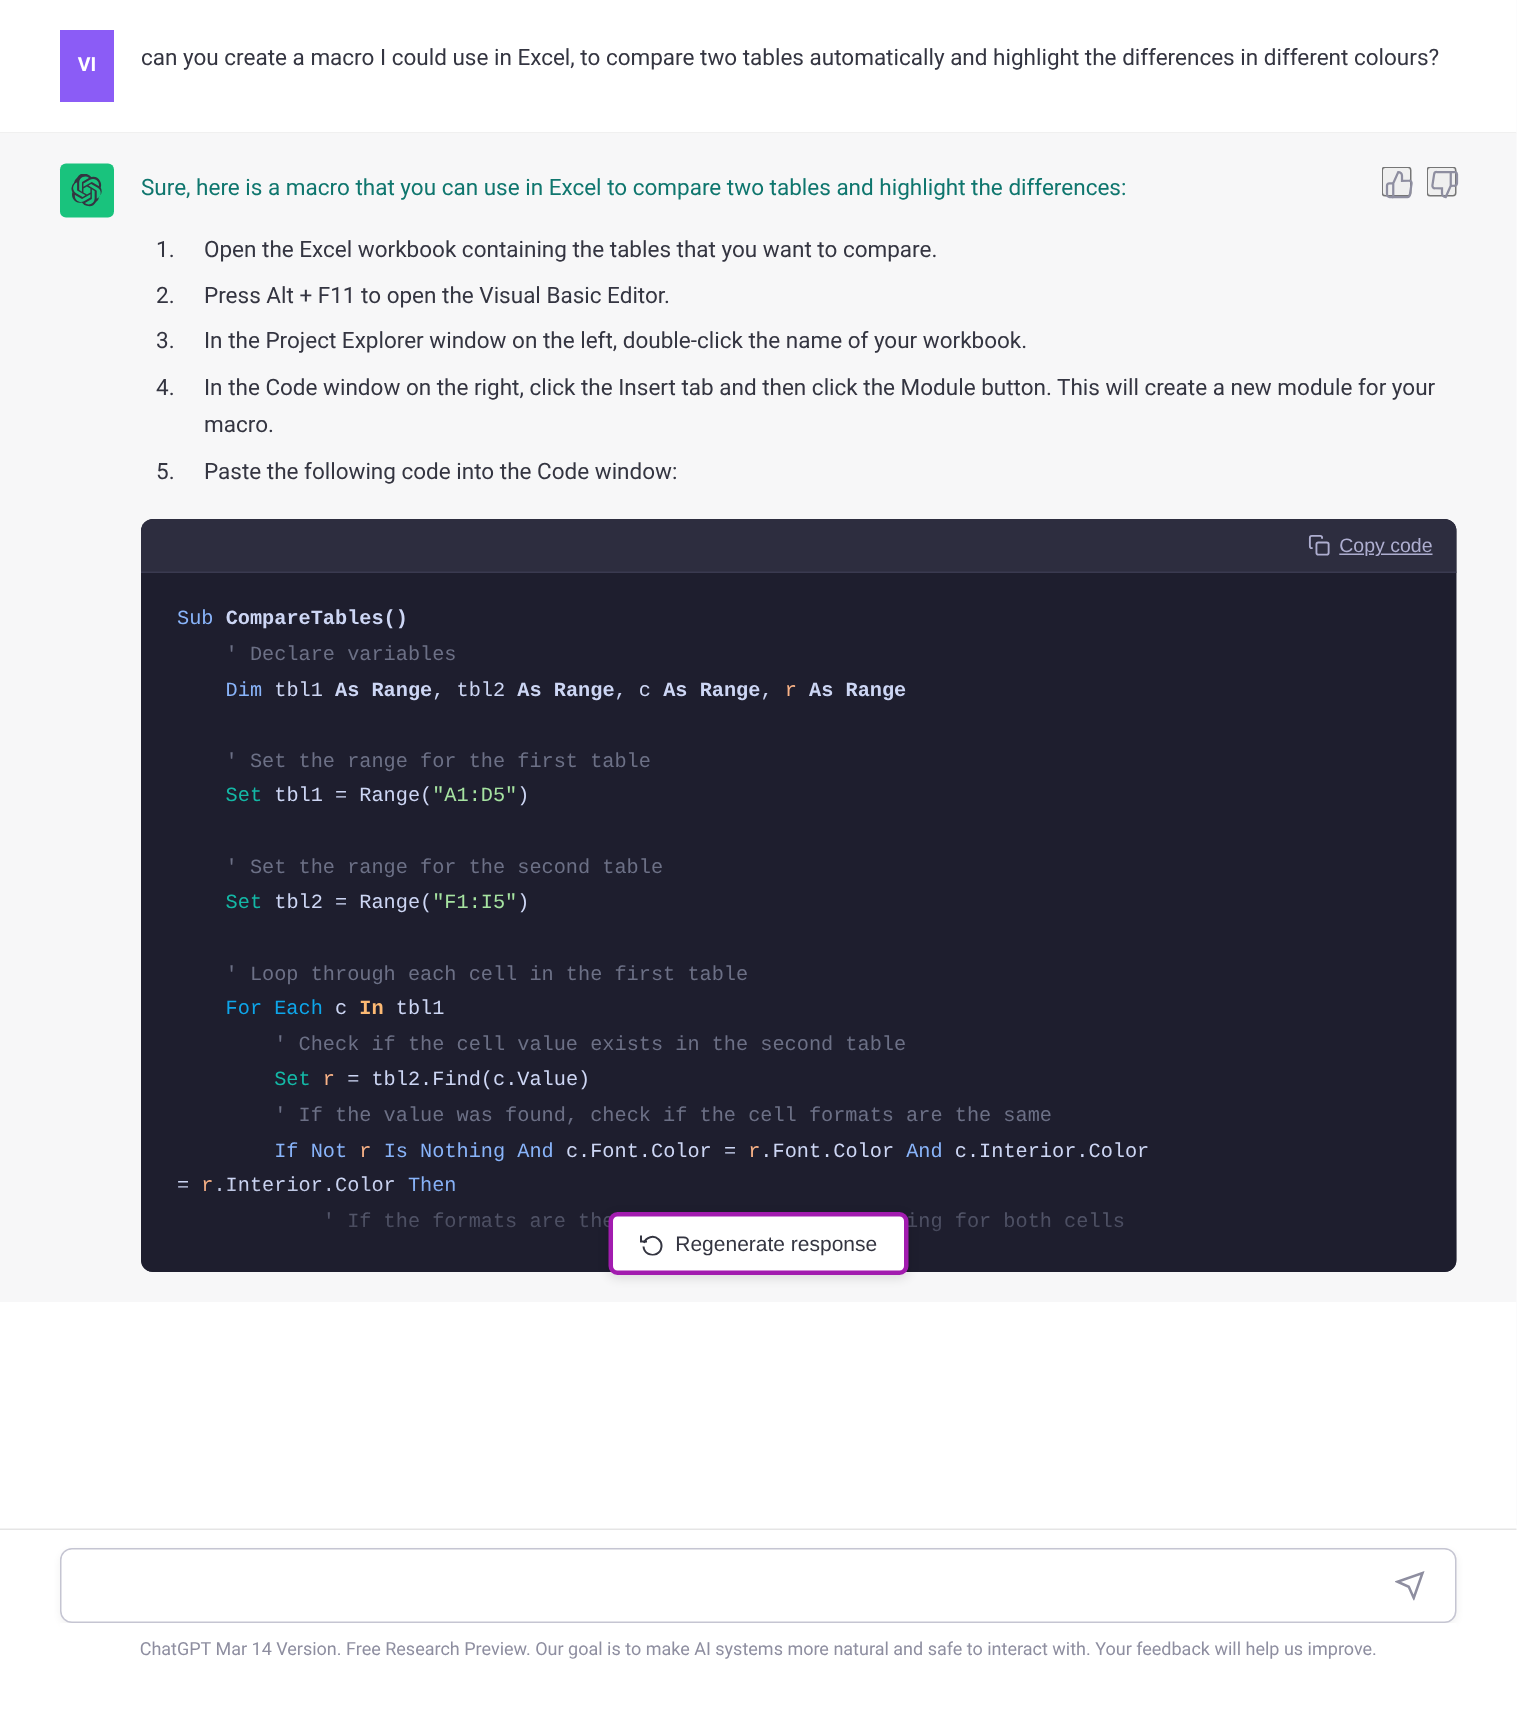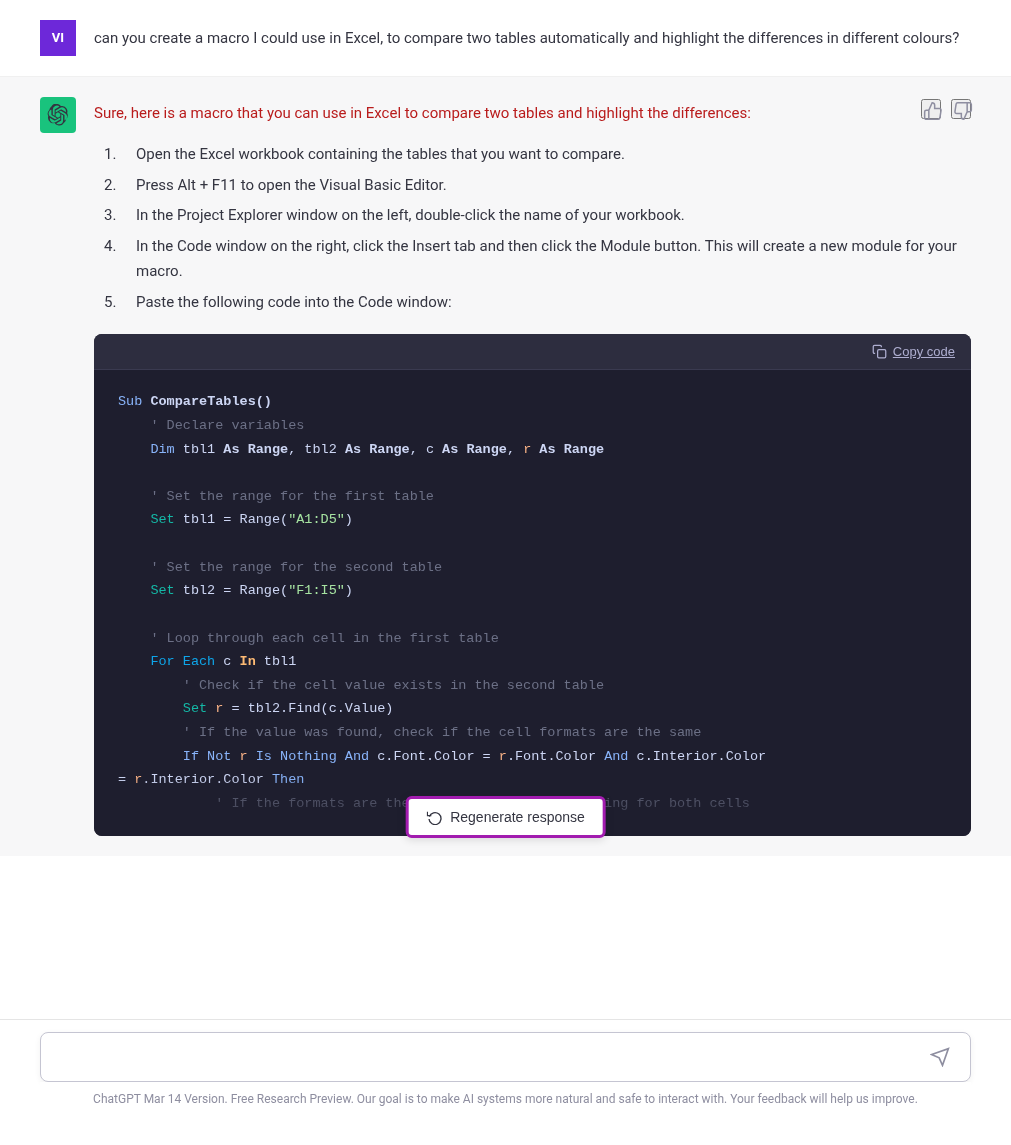--- a/index.html
+++ b/index.html
@@ -25,22 +25,22 @@
       background: #ffffff;
       padding: 20px 40px 20px 40px;
       display: flex;
       gap: 18px;
       align-items: flex-start;
       border-bottom: 1px solid #f0f0f0;
     }
 
     .user-avatar {
       width: 36px;
-      height: 36px;
-      background: #6d28d9;
+      height: 48px;
+      background: #8b5cf6;
       border-radius: 0;
       display: flex;
       align-items: center;
       justify-content: center;
       color: white;
       font-weight: 700;
       font-size: 13px;
       flex-shrink: 0;
     }
 
@@ -94,21 +94,21 @@
     .action-icon {
       cursor: pointer;
       color: #8e8ea0;
       width: 20px;
       height: 20px;
     }
 
     .intro-text {
       margin-bottom: 16px;
       font-size: 15px;
-      color: #b91c1c;
+      color: #0f766e;
       line-height: 1.65;
     }
 
     .steps-list {
       list-style: none;
       counter-reset: steps;
       padding-left: 10px;
       margin-bottom: 20px;
     }
 

